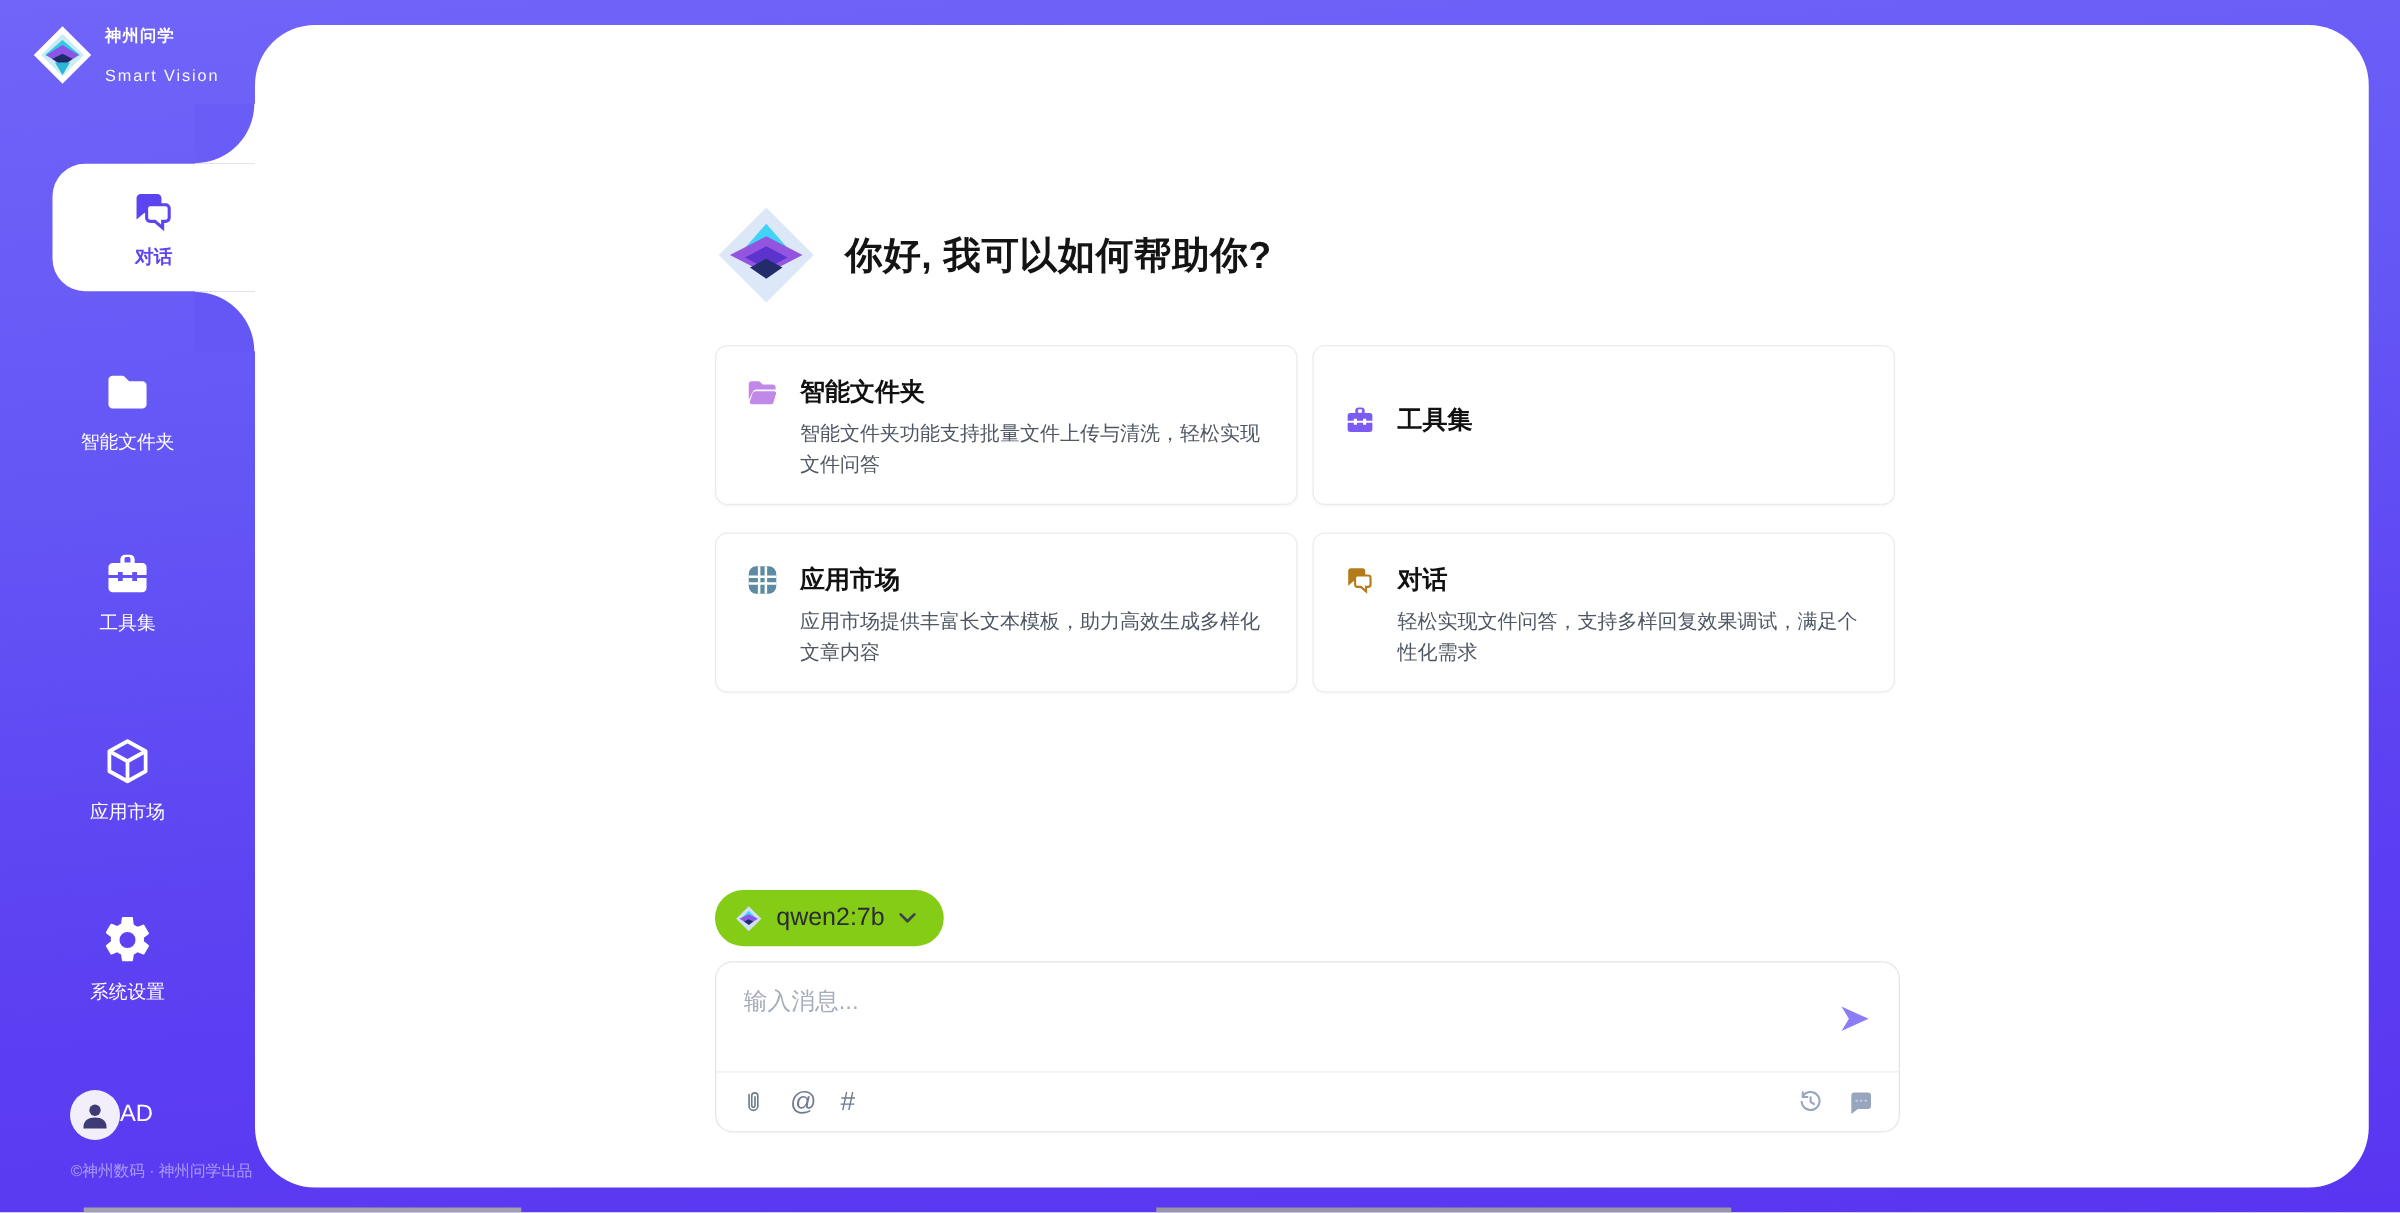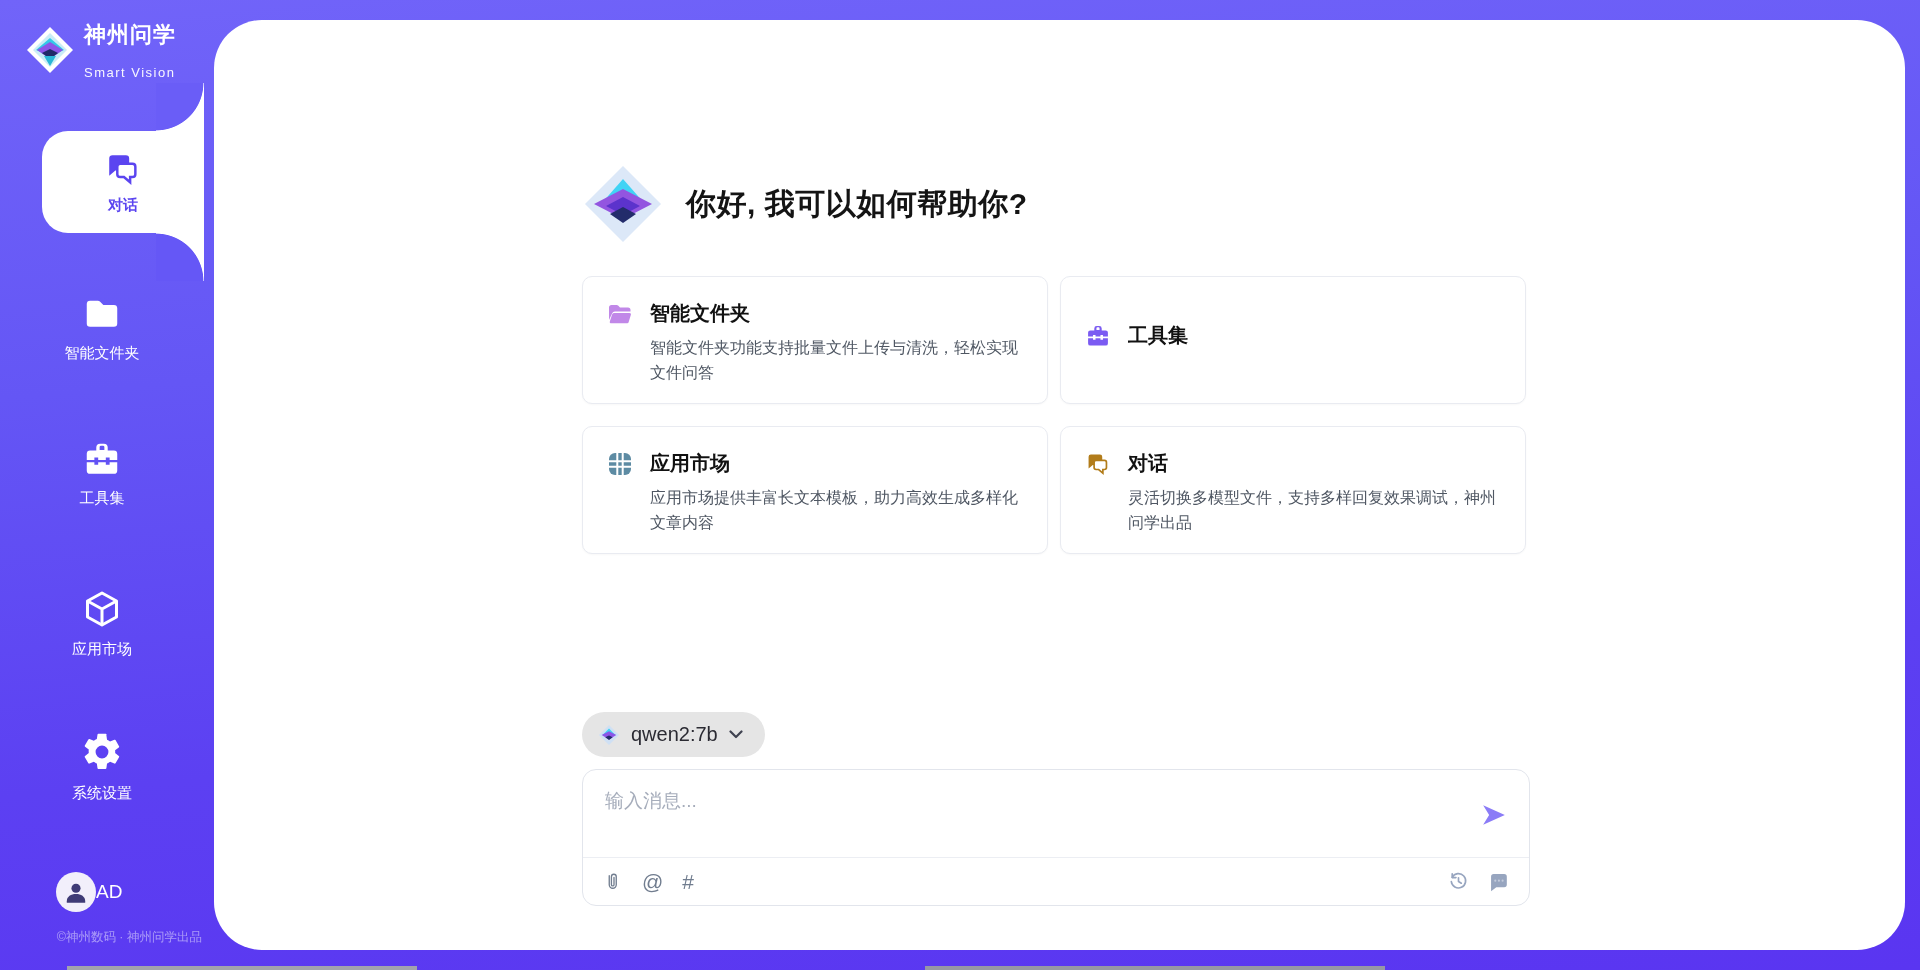--- a/index.html
+++ b/index.html
@@ -7,21 +7,21 @@
   body { font-family:"Liberation Sans","DejaVu Sans",sans-serif; }
 
   .page { position:relative; width:1920px; height:970px;
           background:linear-gradient(175deg,#7164f9 0%, #6456f5 35%, #5c40f2 70%, #5a35f1 100%); }
 
   
   .sidebar { position:absolute; left:0; top:0; width:204px; height:970px; }
 
   .brand { position:absolute; left:26px; top:20px; display:flex; align-items:center; gap:10px; }
   .brand-text { color:#fff; }
-  .brand-name { font-size:22px; font-weight:700; letter-spacing:1px; }
+  .brand-name { font-size:13px; font-weight:700; letter-spacing:1px; }
   .brand-sub  { font-size:13px; letter-spacing:1.5px; margin-top:15px; opacity:.95; }
 
   .fillet { position:absolute; width:48px; height:48px; left:156px; }
   .fillet-top    { top:83px;  background:radial-gradient(circle 48px at 0 0,   #6a5df7 0 47px, #ffffff 47.8px); }
   .fillet-bottom { top:233px; background:radial-gradient(circle 48px at 0 100%,#6557f6 0 47px, #ffffff 47.8px); }
 
   .tab-active { position:absolute; left:42px; top:131px; width:162px; height:102px;
                 background:#fff; border-radius:26px 0 0 26px; display:flex; flex-direction:column;
                 align-items:center; justify-content:center; gap:8px; cursor:pointer; border:none; }
   .tab-active .tab-label { color:#5b45f0; font-size:15px; font-weight:600; }
@@ -32,36 +32,36 @@
 
   .user { position:absolute; left:56px; top:872px; display:flex; align-items:center; cursor:pointer; }
   .avatar { width:40px; height:40px; border-radius:50%; background:#f2effb; display:flex;
             align-items:center; justify-content:center; }
   .user-label { color:#fff; font-size:19px; font-weight:500; }
 
   .copyright { position:absolute; left:12px; top:929px; width:190px; font-size:12.5px;
                color:rgba(255,255,255,.48); white-space:nowrap;text-align:right; }
 
   
-  .panel { position:absolute; left:214px; top:20px; width:1691px; height:930px;
+  .panel { position:absolute; left:204px; top:20px; width:1691px; height:930px;
            background:#fff; border-radius:48px; }
 
   .greeting { position:absolute; left:368px; top:142px; height:84px; display:flex; align-items:center; gap:22px; }
   .greeting h1 { font-size:30px; font-weight:800; color:#141414; letter-spacing:.5px; }
 
   .cards { position:absolute; left:368px; top:256px; width:944px; display:grid;
            grid-template-columns:466px 466px; column-gap:12px; row-gap:22px; }
   .card { height:128px; background:#fff; border:1px solid #e9ebf1; border-radius:10px;
           padding:23px 24px; cursor:pointer; text-align:left; box-shadow:0 1px 2px rgba(17,24,39,.03); }
   .card-head { display:flex; align-items:center; gap:17px; margin-bottom:9px; }
   .card-title { font-size:20px; font-weight:700; color:#111; }
   .card-desc { margin-left:43px; font-size:16px; line-height:1.55; color:#4f5763; }
 
   .model-pill { position:absolute; left:368px; top:692px; height:45px; border:none; cursor:pointer;
-                border-radius:23px; background:#e5e5e5; padding:0 22px 0 16px; display:flex;
+                border-radius:23px; background:#84cc16; padding:0 22px 0 16px; display:flex;
                 align-items:center; gap:11px; }
   .model-pill .model-name { font-size:20px; color:#2b2b33; }
 
   .composer { position:absolute; left:368px; top:749px; width:948px; height:137px;
               border:1px solid #e2e5ec; border-radius:14px; background:#fff; }
   .composer textarea { width:100%; height:86px; border:none; outline:none; resize:none;
               padding:18px 64px 0 22px; font-size:19px; color:#333; background:transparent;
               font-family:"Liberation Sans","DejaVu Sans",sans-serif; }
   .composer textarea::placeholder { color:#a6adbb; }
   .send-btn { position:absolute; right:22px; top:32px; width:26px; height:26px; border:none;
@@ -202,21 +202,21 @@
       </button>
 
       <button class="card">
         <span class="card-head">
           <svg width="26" height="26" viewBox="0 0 40 40" style="color:#b27c1a">
             <path d="M9 5.5h14A3.5 3.5 0 0 1 26.5 9v9a3.5 3.5 0 0 1-3.5 3.5H12L5.5 27V9A3.5 3.5 0 0 1 9 5.5z" fill="currentColor"></path>
             <path d="M17 14.5h13a3 3 0 0 1 3 3v8a3 3 0 0 1-3 3h-2.5v5.5l-6.5-5.5H17a3 3 0 0 1-3-3v-8a3 3 0 0 1 3-3z" fill="#fff" stroke="currentColor" stroke-width="2.6"></path>
           </svg>
           <span class="card-title">对话</span>
         </span>
-        <div class="card-desc">灵活切换多模型文件，支持多样回复效果调试，神州问学出品</div>
+        <div class="card-desc">轻松实现文件问答，支持多样回复效果调试，满足个性化需求</div>
       </button>
     </div>
 
     <button class="model-pill">
       <svg width="22" height="22" viewBox="0 0 48 48">
         <polygon points="24,2 46,24 24,46 2,24" fill="#cfe0f4"></polygon>
         <polygon points="24,10 38,24 10,24" fill="#41d3f5"></polygon>
         <polygon points="24,16 40,24 24,34 8,24" fill="#8b55e8"></polygon>
         <polygon points="24,25 32,29 24,35 16,29" fill="#232c6b"></polygon>
       </svg>

